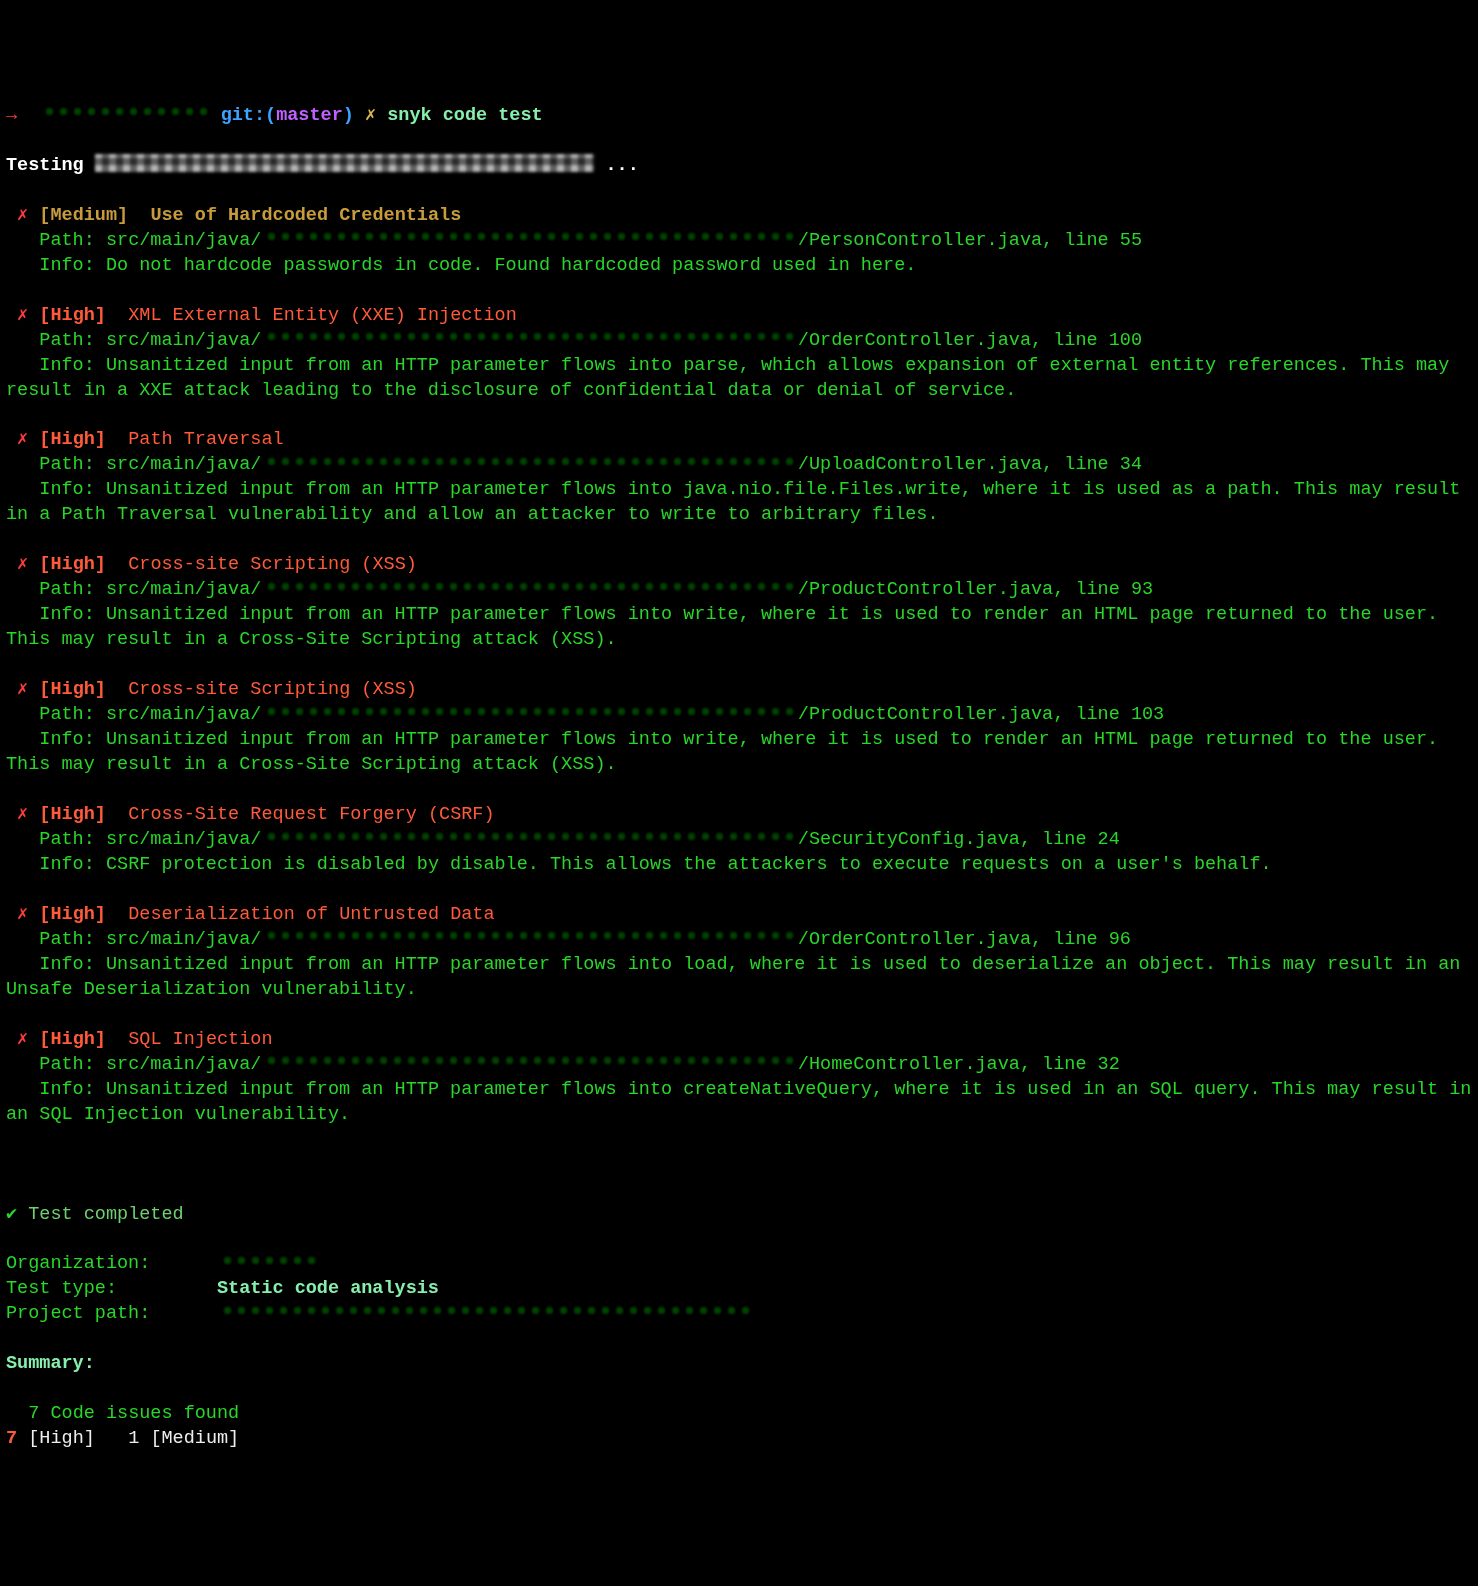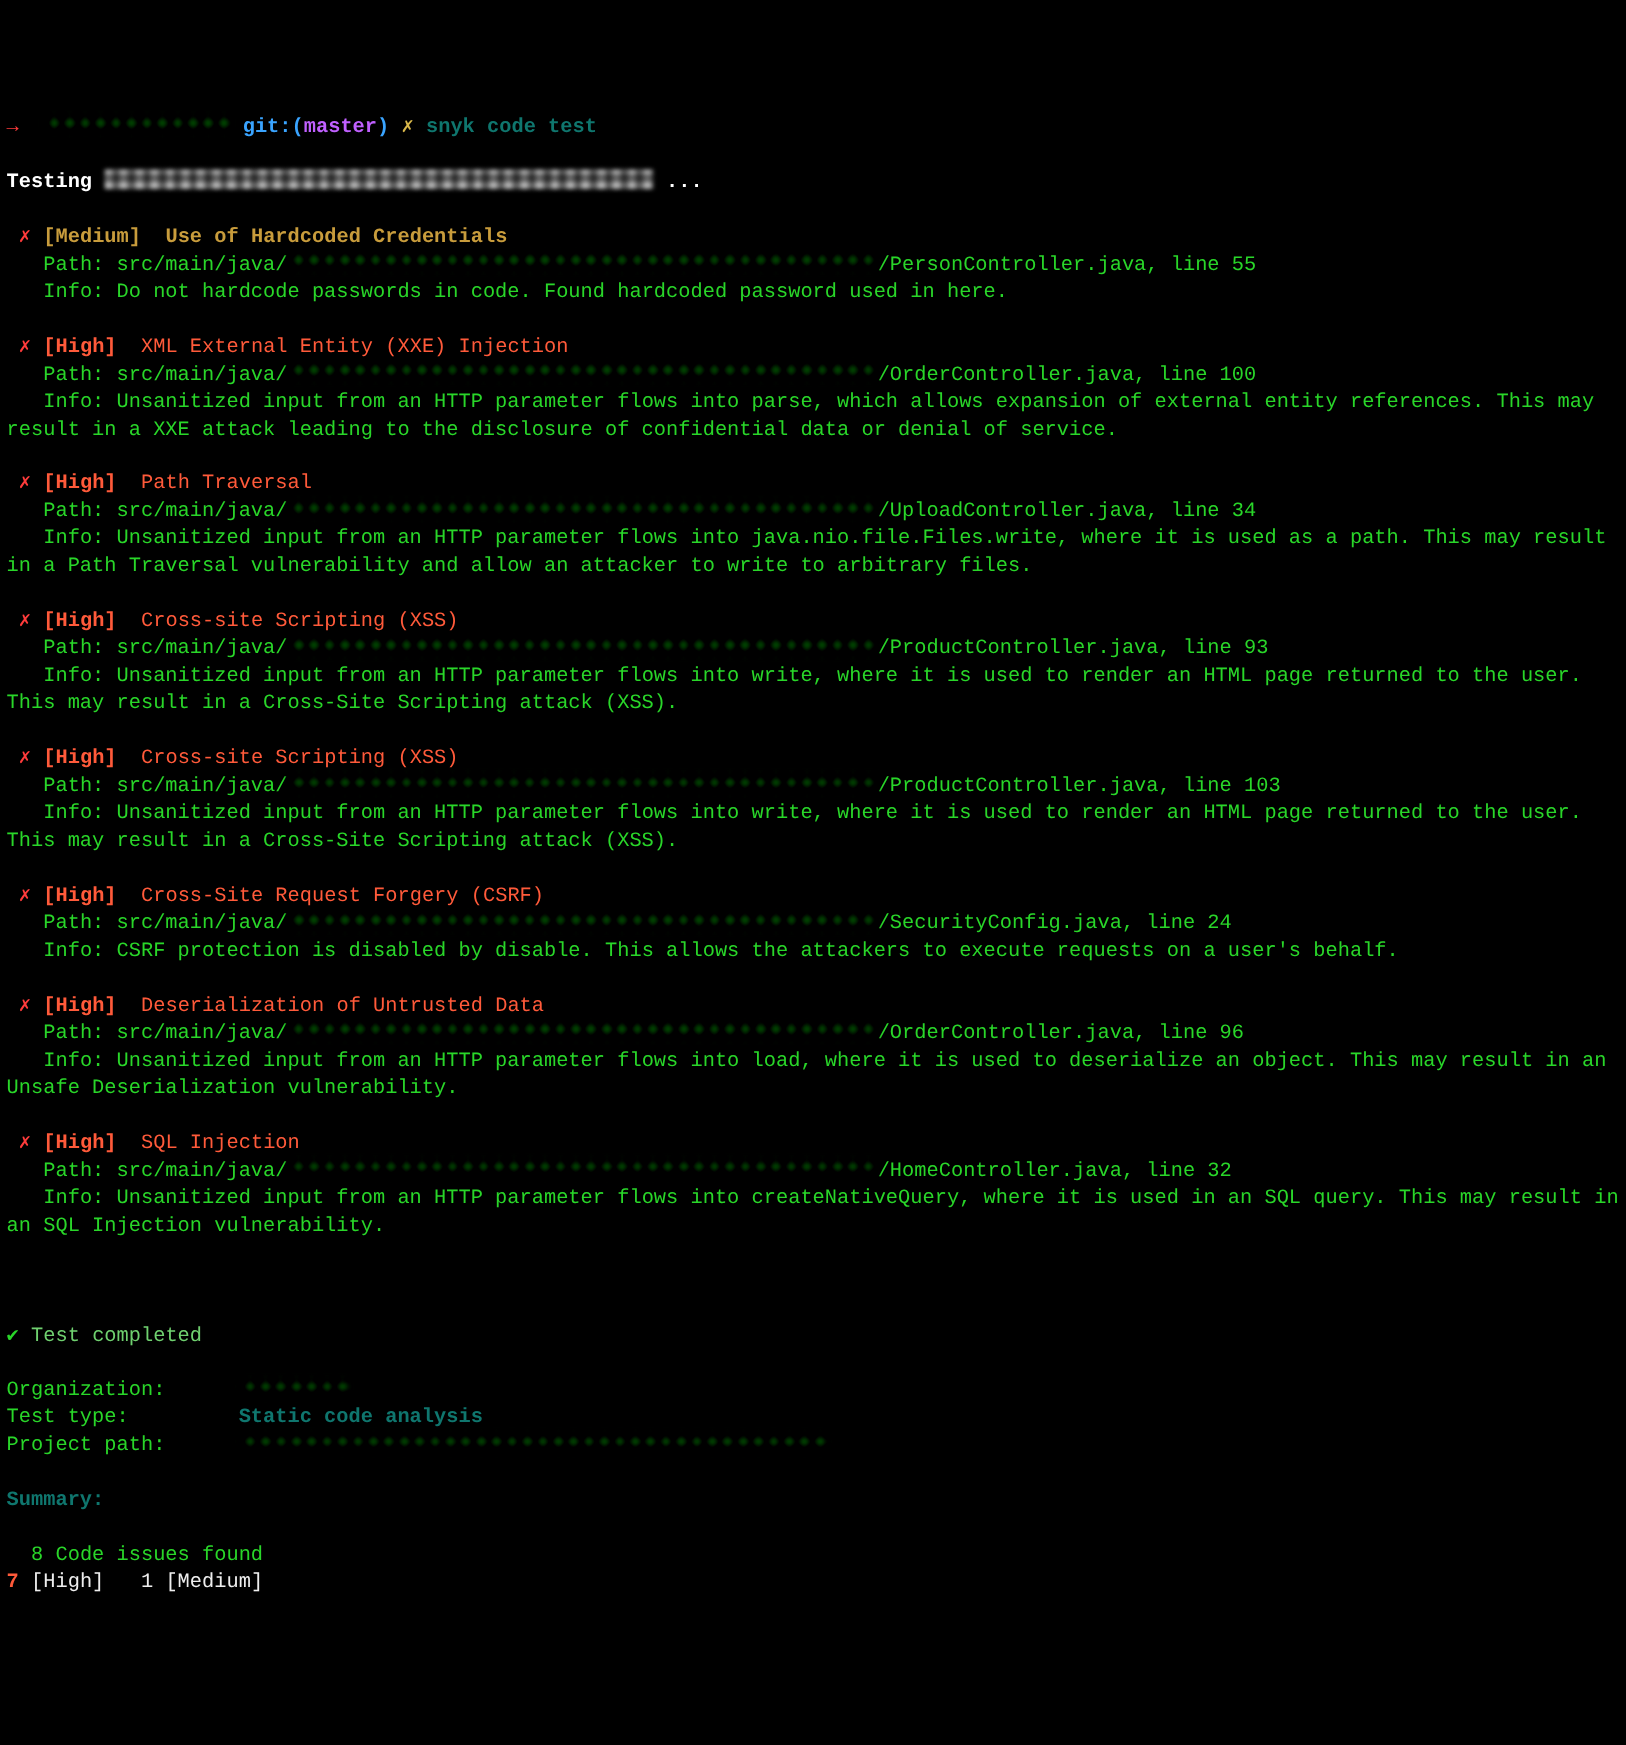--- a/index.html
+++ b/index.html
@@ -17,21 +17,21 @@
   .arrow { color: #ff3b3b; }
   .blue { color: #3aa4ff; margin-top: 40px; }
   .purple { color: #c060ff; }
   .yellow { color: #d9b84a; font-weight: bold; }
   .high { color: #ff5a3a; font-weight: bold; }
   .medsev { color: #c89c3c; font-weight: bold; }
   .title-high { color: #ff5a3a; font-weight: normal; }
   .title-med { color: #c89c3c; font-weight: bold; text-align: center; }
   .white { color: #eee; }
   .whiteb { color: #fff; font-weight: bold; }
-  .lightg { color: #0f766e; }
+  .lightg { color: #86efac; }
   .dimmer { color: #6fd06f; }
   .redact {
     display: inline-block;
     height: 1em;
     vertical-align: -0.14em;
     background: #1d8a1d;
     background-image: repeating-linear-gradient(90deg, rgba(10,70,10,0.85) 0 7px, rgba(60,200,60,0.85) 7px 14px),
                       repeating-linear-gradient(0deg,  rgba(10,70,10,0.85) 0 7px, rgba(60,200,60,0.85) 7px 14px);
     background-blend-mode: multiply;
     filter: blur(1.8px) contrast(1.6);
@@ -90,18 +90,18 @@
 </span>
 
 <span class="check">✔</span><span class="dimmer"> Test completed</span>
 
 <span>Organization:      </span><span class="redact" style="width:5.4em;"></span>
 <span>Test type:         </span><span class="lightg bold">Static code analysis</span>
 <span>Project path:      </span><span class="redact" style="width:29em;"></span>
 
 <span class="lightg bold">Summary:</span>
 
-<span>  8 Code issues found</span>
+<span>  7 Code issues found</span>
 <span class="high">7 </span><span class="white">[High]</span><span>   </span><span class="white">1 </span><span class="white">[Medium]</span>
 </span>
 
 
 
 
 </body></html>

